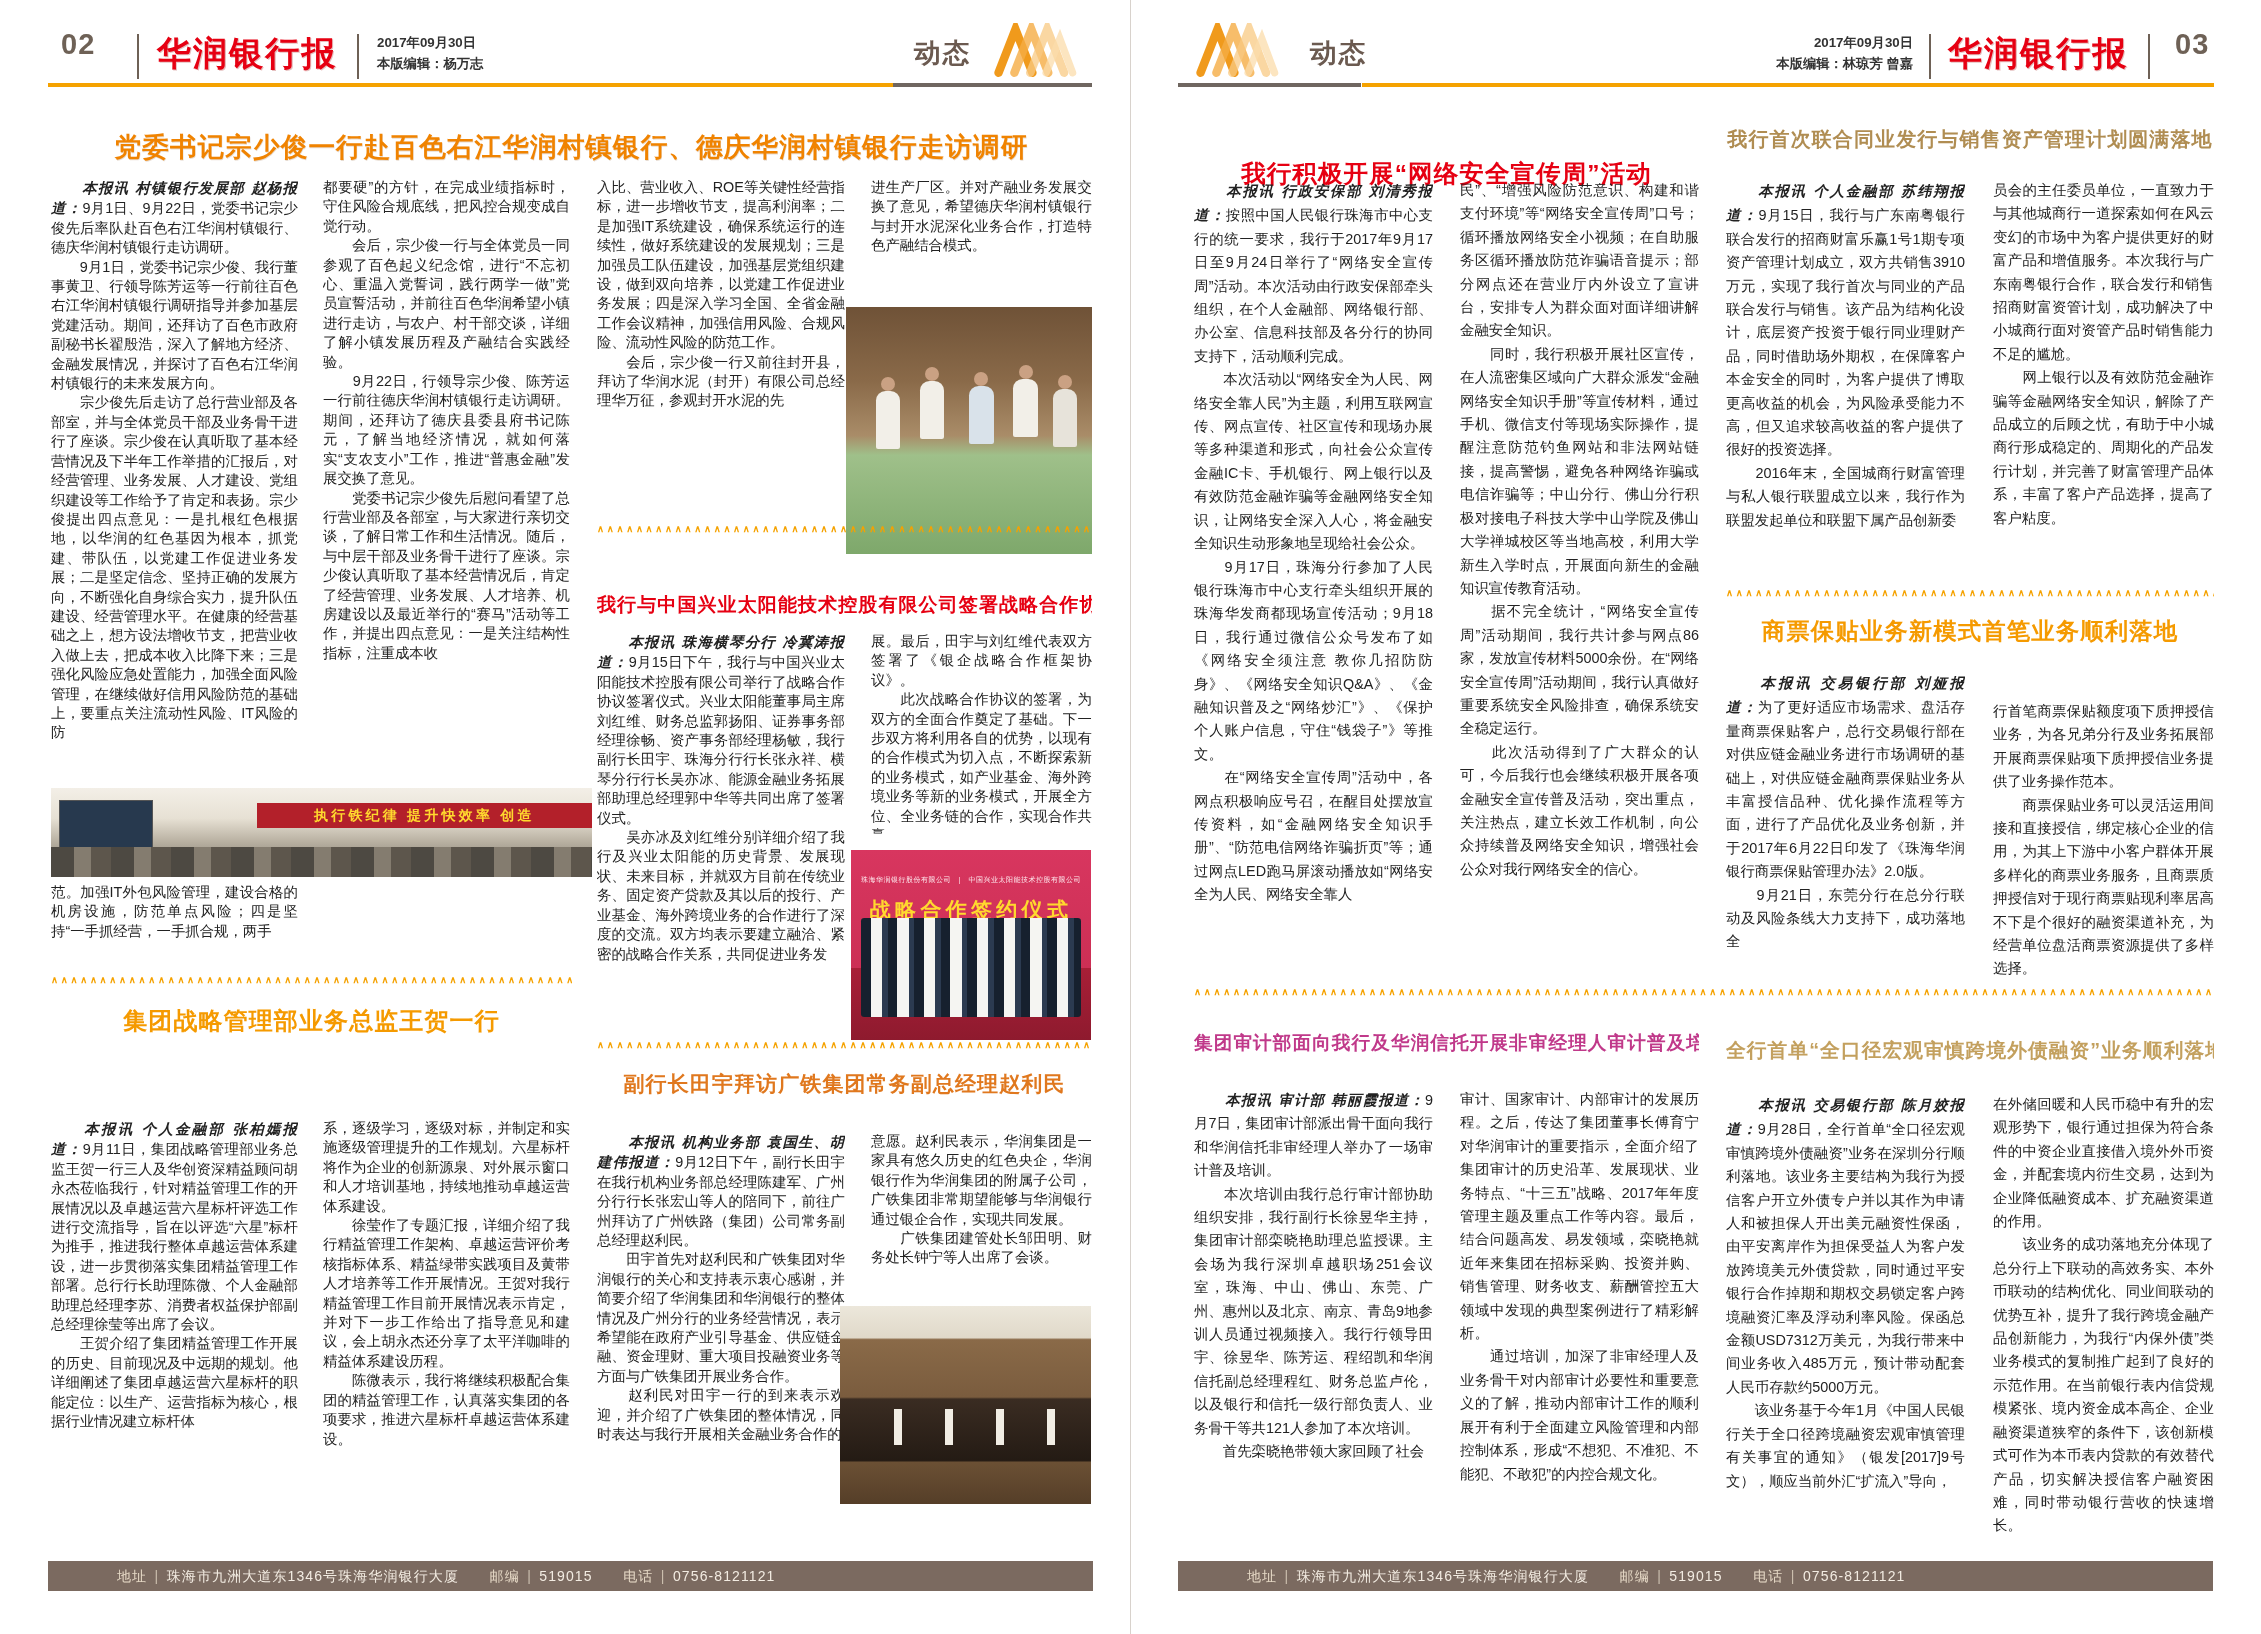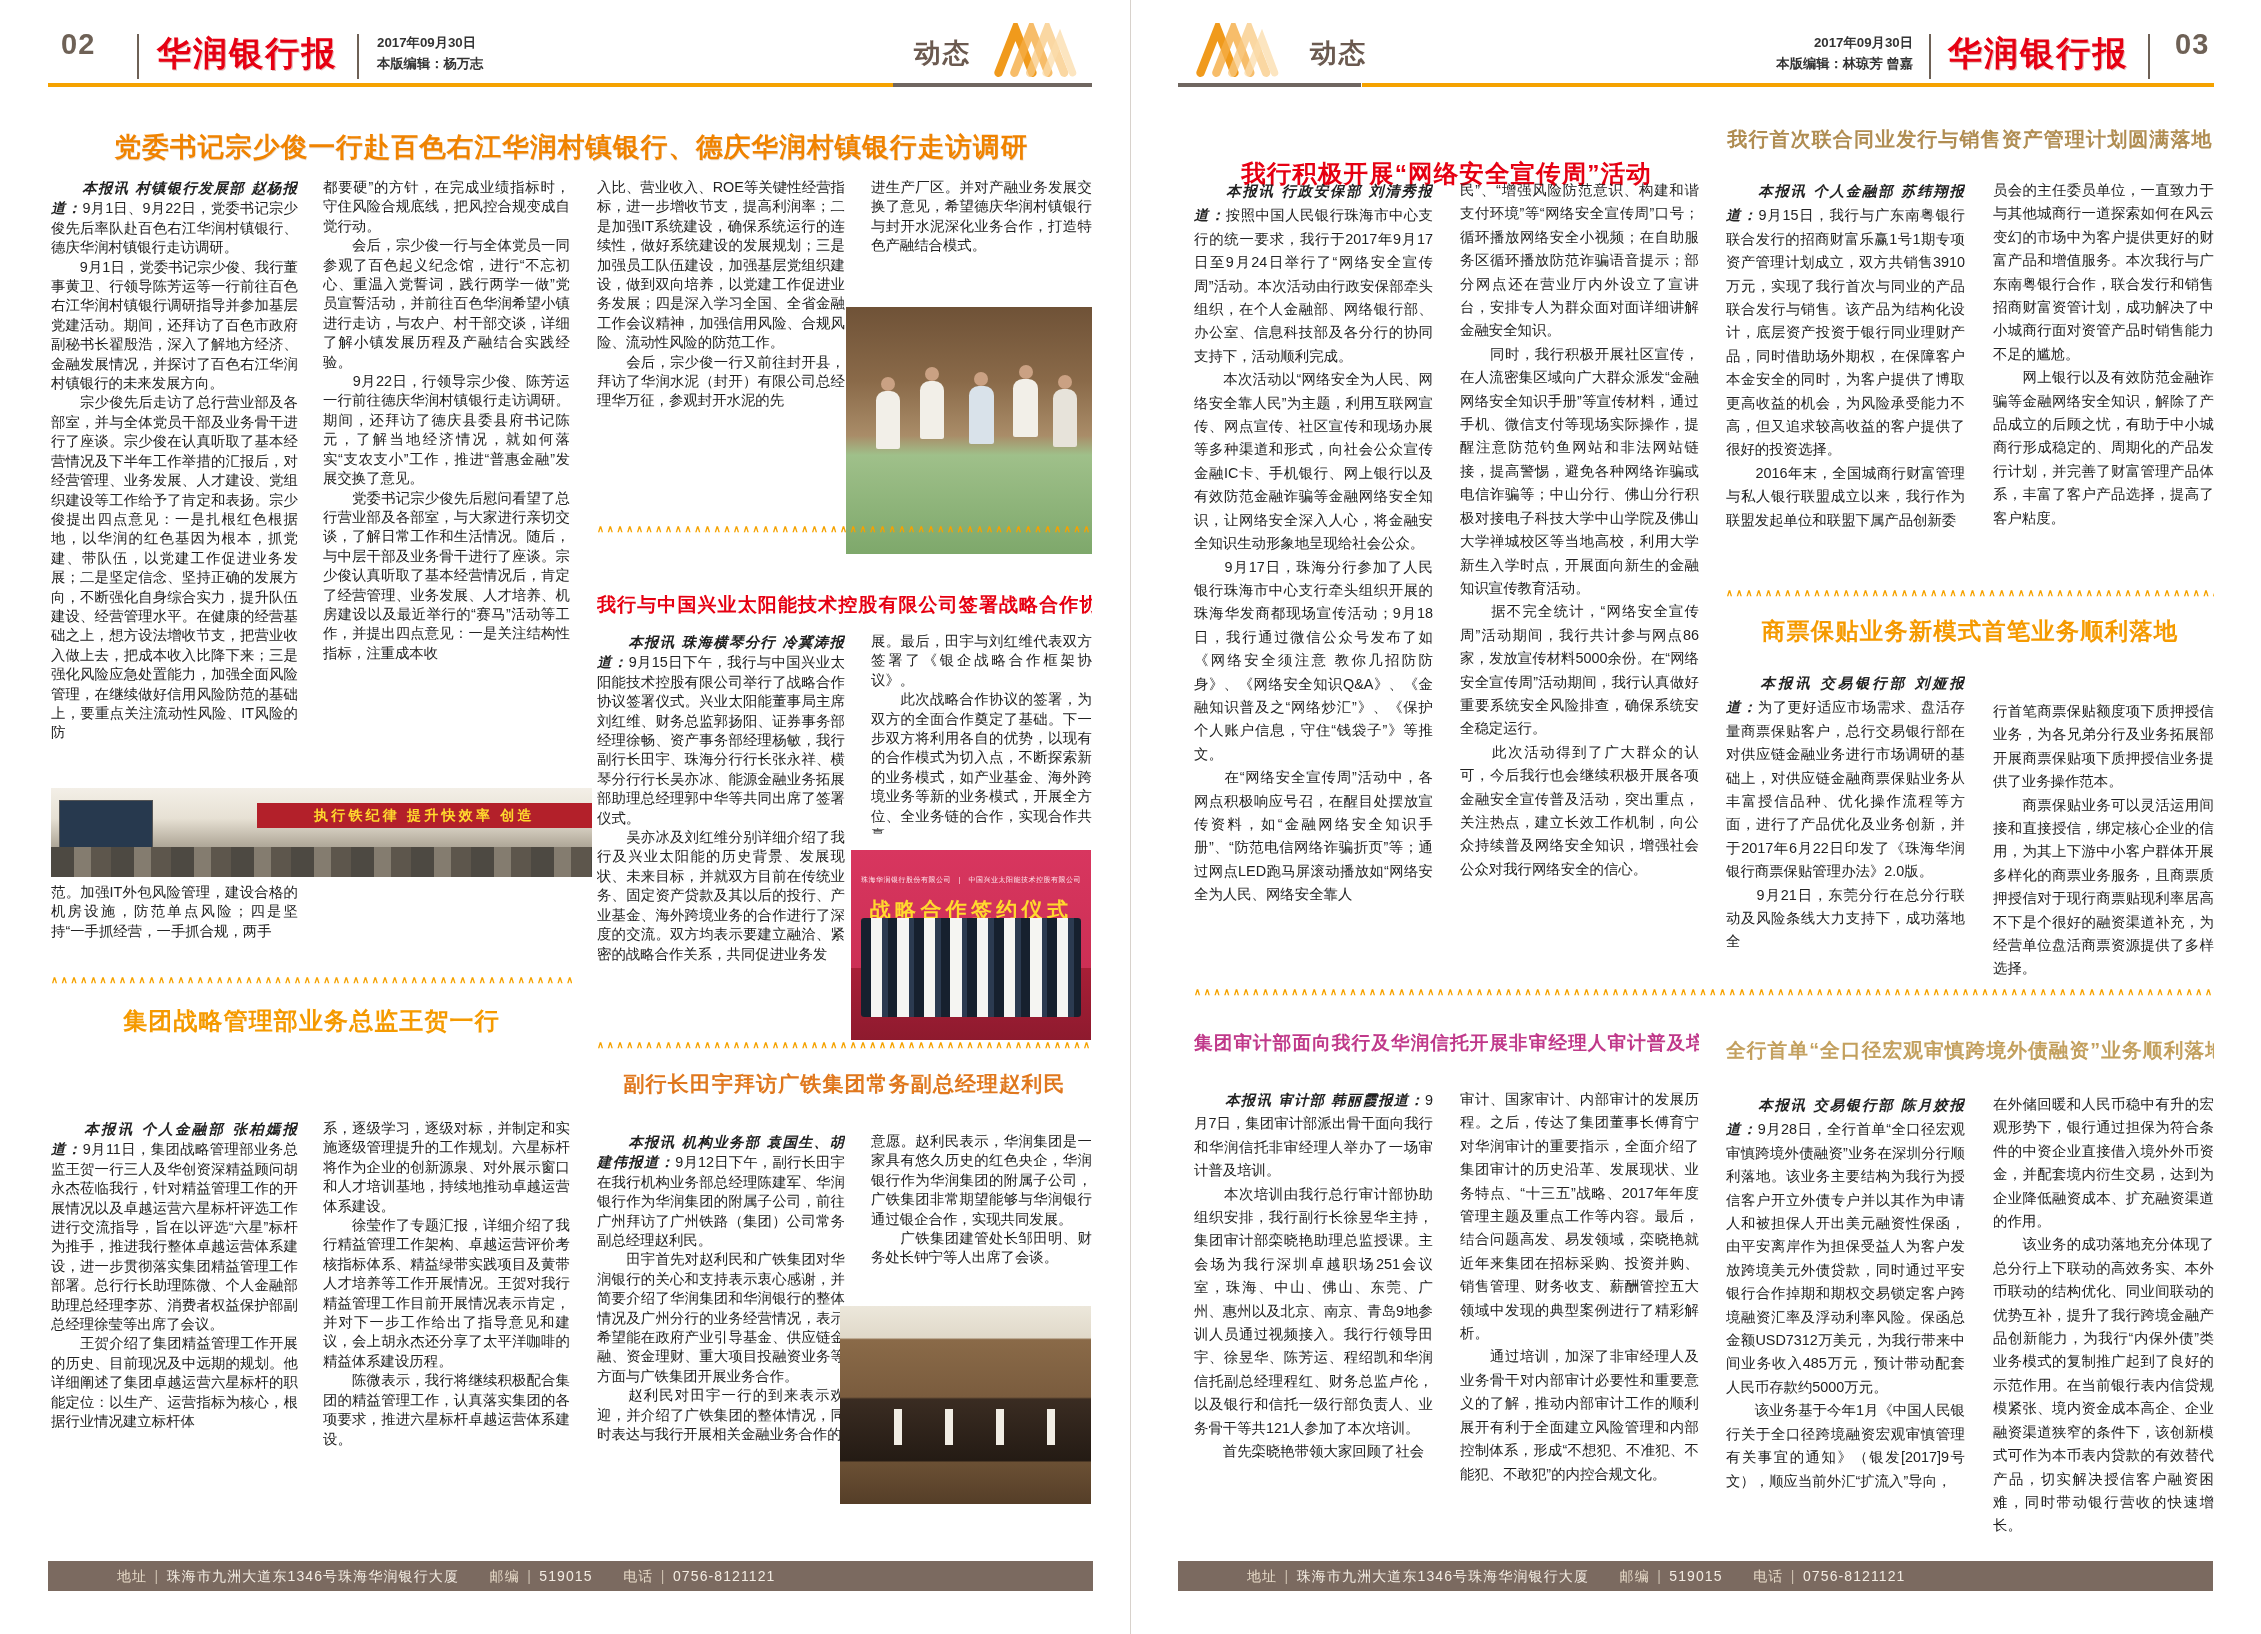--- a/index.html
+++ b/index.html
@@ -109,21 +109,21 @@
 　　此次战略合作协议的签署，为双方的全面合作奠定了基础。下一步双方将利用各自的优势，以现有的合作模式为切入点，不断探索新的业务模式，如产业基金、海外跨境业务等新的业务模式，开展全方位、全业务链的合作，实现合作共赢。</div>
 
   <div class="abs photo ph-group" style="left:851px;top:838px;width:240px;height:190px;margin-top:12px;">
     <div class="bk-line">珠海华润银行股份有限公司　|　中国兴业太阳能技术控股有限公司</div>
     <div class="bk-title">战略合作签约仪式</div>
     <div class="row"></div>
   </div>
 
   <div class="abs zigzag" style="left:597px;top:1041px;width:495px;">∧∧∧∧∧∧∧∧∧∧∧∧∧∧∧∧∧∧∧∧∧∧∧∧∧∧∧∧∧∧∧∧∧∧∧∧∧∧∧∧∧∧∧∧∧∧∧∧∧∧∧∧∧∧∧∧∧∧</div>
   <div class="abs hl hl-deeporange" style="left:597px;top:1070px;width:495px;font-size:21px;">副行长田宇拜访广铁集团常务副总经理赵利民</div>
-  <div class="abs col" style="left:597px;top:1132px;width:248px;height:399px;"><span class="byline">　　本报讯 机构业务部 袁国生、胡建伟报道：</span><span>9月12日下午，副行长田宇在我行机构业务部总经理陈建军、华润银行作为华润集团的附属子公司，前往广州拜访了广州铁路（集团）公司常务副总经理赵利民。
+  <div class="abs col" style="left:597px;top:1132px;width:248px;height:399px;"><span class="byline">　　本报讯 机构业务部 袁国生、胡建伟报道：</span><span>9月12日下午，副行长田宇在我行机构业务部总经理陈建军、广州分行行长张宏山等人的陪同下，前往广州拜访了广州铁路（集团）公司常务副总经理赵利民。
 　　田宇首先对赵利民和广铁集团对华润银行的关心和支持表示衷心感谢，并简要介绍了华润集团和华润银行的整体情况及广州分行的业务经营情况，表示希望能在政府产业引导基金、供应链金融、资金理财、重大项目投融资业务等方面与广铁集团开展业务合作。
 　　赵利民对田宇一行的到来表示欢迎，并介绍了广铁集团的整体情况，同时表达与我行开展相关金融业务合作的</span></div>
   <div class="abs col" style="left:871px;top:1132px;width:221px;height:170px;">意愿。赵利民表示，华润集团是一家具有悠久历史的红色央企，华润银行作为华润集团的附属子公司，广铁集团非常期望能够与华润银行通过银企合作，实现共同发展。
 　　广铁集团建管处长邹田明、财务处长钟宁等人出席了会谈。</div>
 
   <div class="abs photo ph-meeting2" style="left:840px;top:1306px;width:251px;height:198px;">
     <div class="pots"></div>
   </div>
 
   <div class="abs zigzag" style="left:51px;top:976px;width:521px;">∧∧∧∧∧∧∧∧∧∧∧∧∧∧∧∧∧∧∧∧∧∧∧∧∧∧∧∧∧∧∧∧∧∧∧∧∧∧∧∧∧∧∧∧∧∧∧∧∧∧∧∧∧∧∧∧∧∧∧∧∧</div>

